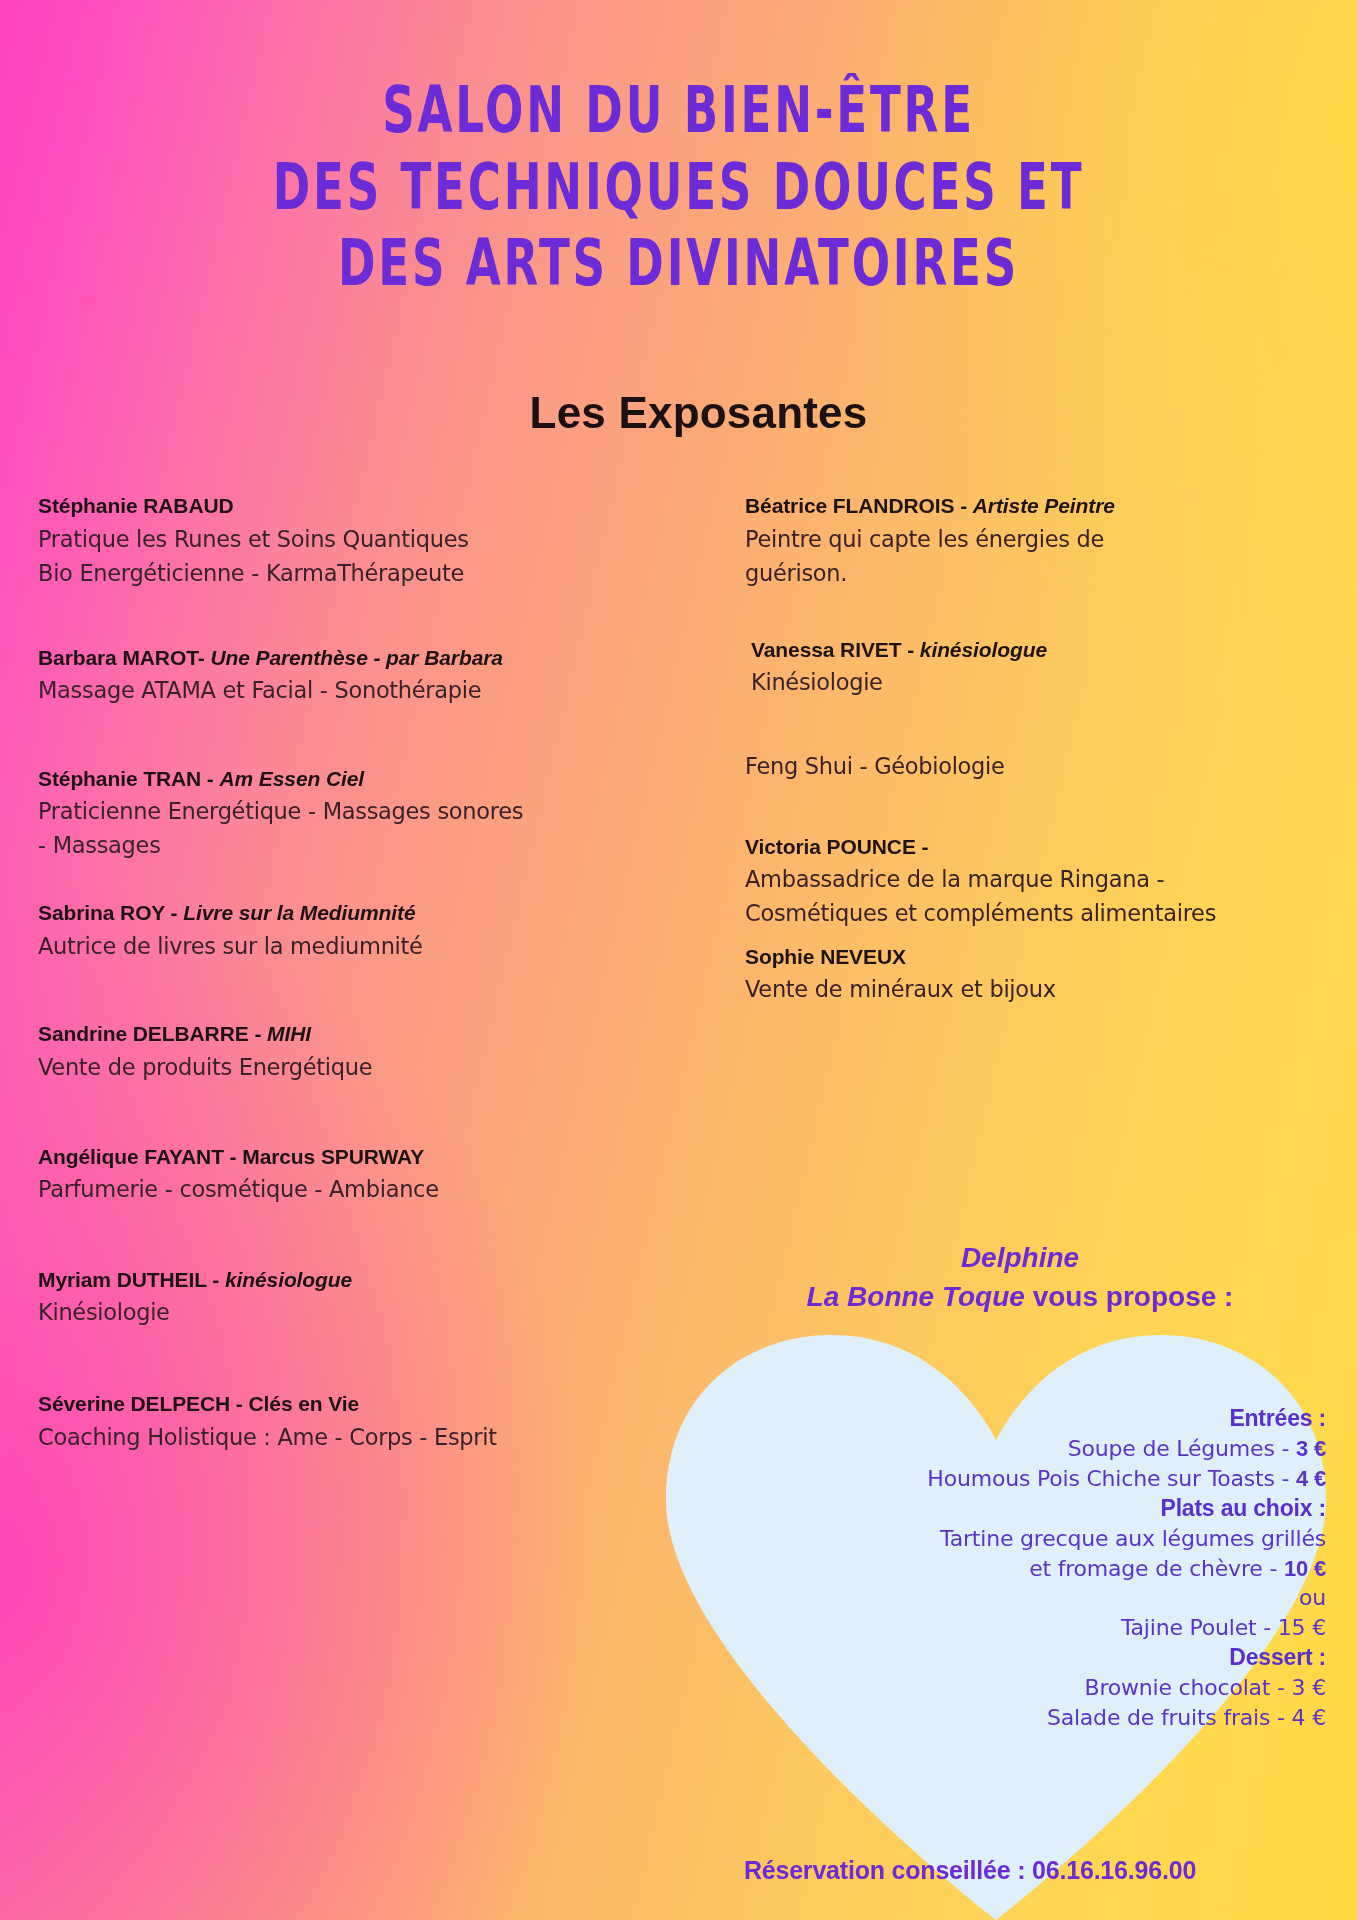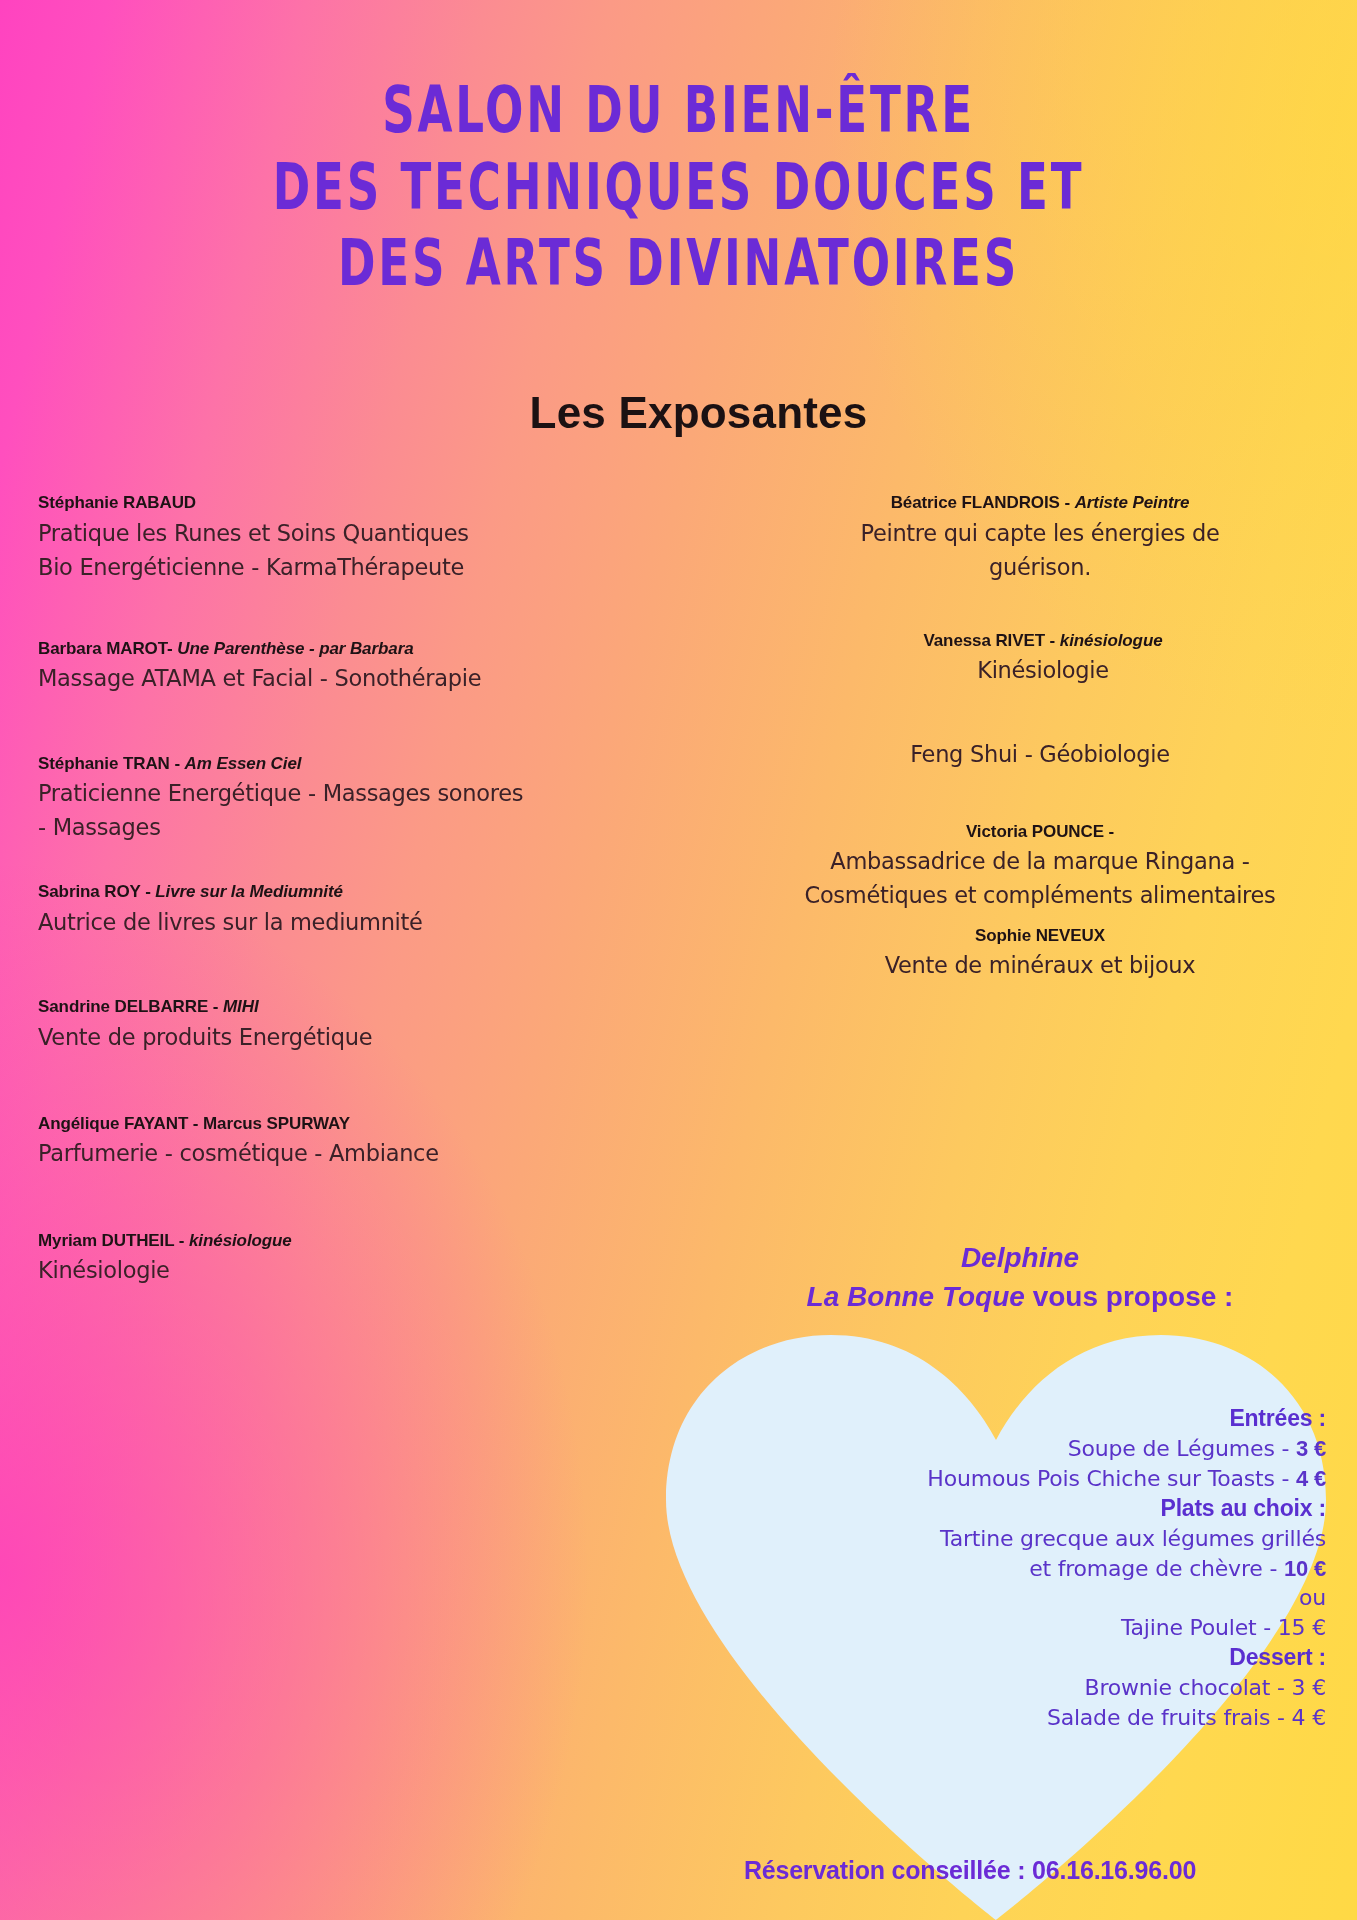--- a/index.html
+++ b/index.html
@@ -95,40 +95,40 @@
     position: absolute;
     top: 490px;
     left: 735px;
     width: 600px;
   }
   .entry { margin-bottom: 40px; }
 
   .ename {
     font-family: "Liberation Sans", sans-serif;
     font-weight: 700;
-    font-size: 17px;
+    font-size: 21px;
     color: #1e1215;
     line-height: 1.5;
     letter-spacing: -0.1px;
   }
   .ename i {
     font-style: italic;
     font-weight: 700;
   }
   .edesc {
     font-family: "DejaVu Sans", sans-serif;
     font-weight: 400;
     font-size: 22.5px;
     color: #3a2128;
     line-height: 1.52;
     letter-spacing: -0.3px;
   }
 
   
-  .col-right .entry { margin-bottom: 46px; text-align: center; }
+  .col-right .entry { margin-bottom: 46px; }
   .r-indent-1 { padding-left: 16px; }
   .r-indent-2 { padding-left: 10px; }
 
   
   .delphine {
     position: absolute;
     top: 1238px;
     left: 700px;
     width: 640px;
     text-align: center;
@@ -223,20 +223,24 @@
         <div class="ename"><span>Sandrine DELBARRE - </span><i>MIHI</i></div>
         <div class="edesc">Vente de produits Energétique</div>
       </div>
       <div class="entry" style="margin-bottom:57px;">
         <div class="ename"><span>Angélique FAYANT - Marcus SPURWAY</span><i></i></div>
         <div class="edesc">Parfumerie - cosmétique - Ambiance</div>
       </div>
       <div class="entry" style="margin-bottom:59px;">
         <div class="ename"><span>Myriam DUTHEIL - </span><i>kinésiologue</i></div>
         <div class="edesc">Kinésiologie</div>
+      </div>
+      <div class="entry">
+        <div class="ename"><span>Séverine DELPECH - Clés en Vie</span><i></i></div>
+        <div class="edesc">Coaching Holistique : Ame - Corps - Esprit</div>
       </div>
     </div>
 
     <div class="col-right">
       <div class="entry r-indent-2" style="margin-bottom:44px;">
         <div class="ename"><span>Béatrice FLANDROIS - </span><i>Artiste Peintre</i></div>
         <div class="edesc">Peintre qui capte les énergies de</div>
         <div class="edesc">guérison.</div>
       </div>
       <div class="entry r-indent-1" style="margin-bottom:49px;">

